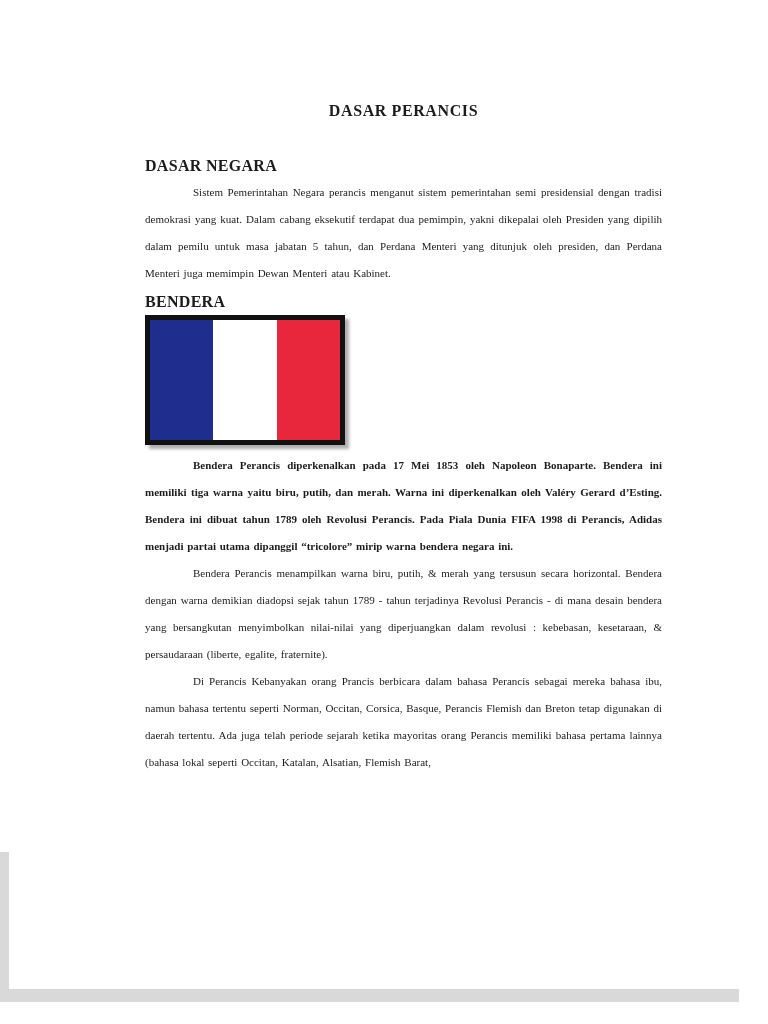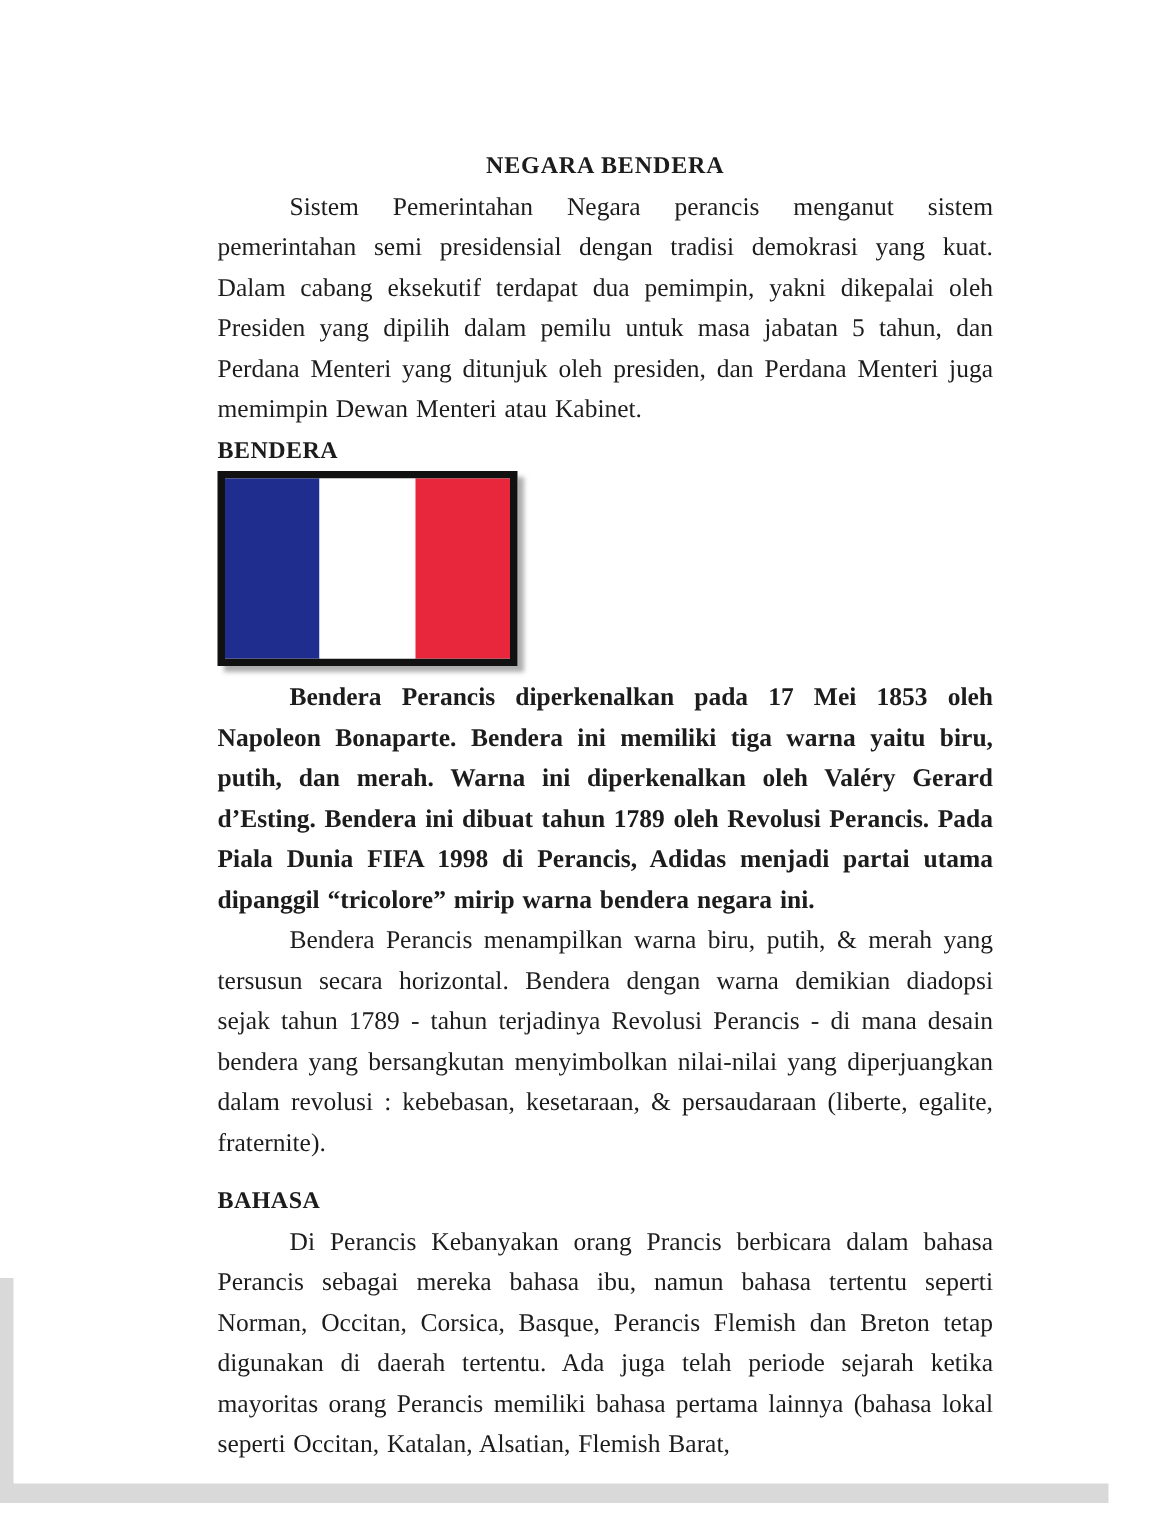--- a/index.html
+++ b/index.html
@@ -30,21 +30,21 @@
   .heading {
     font-size: 16px;
     font-weight: bold;
     letter-spacing: 0.3px;
     line-height: 27px;
   }
   .h-dasar  { margin-top: 28px; }
   .h-bendera{ margin-top: 1px; }
   .h-bahasa { margin-top: 12px; }
   .para {
-    font-size: 17px;
+    font-size: 11px;
     line-height: 27px;
     text-align: justify;
     word-spacing: 1px;
   }
   .indent { text-indent: 48px; }
   .p-flag { margin-top: 7px; font-weight: bold; }
   .flag {
     margin-top: 0;
     width: 200px;
     height: 130px;
@@ -57,38 +57,38 @@
   .edge { position: absolute; background: #d9d9d9; }
   .edge-left   { left: 0; top: 852px; width: 9px;  height: 150px; }
   .edge-bottom { left: 0; top: 989px; width: 739px; height: 13px; }
 </style>
 </head>
 <body>
 
 <div class="page">
   <div class="content">
 
-    <h1 class="title">NEGARA BENDERA</h1>
+    <h1 class="title">DASAR PERANCIS</h1>
 
+    <h2 class="heading h-dasar">DASAR NEGARA</h2>
 
     <p class="para indent">Sistem Pemerintahan Negara perancis menganut sistem pemerintahan semi presidensial dengan tradisi demokrasi yang kuat. Dalam cabang eksekutif terdapat dua pemimpin, yakni dikepalai oleh Presiden yang dipilih dalam pemilu untuk masa jabatan 5 tahun, dan Perdana Menteri yang ditunjuk oleh presiden, dan Perdana Menteri juga memimpin Dewan Menteri atau Kabinet.</p>
 
     <h2 class="heading h-bendera">BENDERA</h2>
 
     <div class="flag">
       <div class="stripe" style="background: rgb(30, 45, 142);"></div>
       <div class="stripe" style="background: rgb(255, 255, 255);"></div>
       <div class="stripe" style="background: rgb(232, 39, 60);"></div>
     </div>
 
     <p class="para indent p-flag">Bendera Perancis diperkenalkan pada 17 Mei 1853 oleh Napoleon Bonaparte. Bendera ini memiliki tiga warna yaitu biru, putih, dan merah. Warna ini diperkenalkan oleh Valéry Gerard d’Esting. Bendera ini dibuat tahun 1789 oleh Revolusi Perancis. Pada Piala Dunia FIFA 1998 di Perancis, Adidas menjadi partai utama dipanggil “tricolore” mirip warna bendera negara ini.</p>
 
     <p class="para indent">Bendera Perancis menampilkan warna biru, putih, &amp; merah yang tersusun secara horizontal. Bendera dengan warna demikian diadopsi sejak tahun 1789 - tahun terjadinya Revolusi Perancis - di mana desain bendera yang bersangkutan menyimbolkan nilai-nilai yang diperjuangkan dalam revolusi : kebebasan, kesetaraan, &amp; persaudaraan (liberte, egalite, fraternite).</p>
 
-    <h2 class="heading h-bahasa">BAHASA</h2>
 
     <p class="para indent">Di Perancis Kebanyakan orang Prancis berbicara dalam bahasa Perancis sebagai mereka bahasa ibu, namun bahasa tertentu seperti Norman, Occitan, Corsica, Basque, Perancis Flemish dan Breton tetap digunakan di daerah tertentu. Ada juga telah periode sejarah ketika mayoritas orang Perancis memiliki bahasa pertama lainnya (bahasa lokal seperti Occitan, Katalan, Alsatian, Flemish Barat,</p>
 
   </div>
 
   <div class="edge edge-left"></div>
   <div class="edge edge-bottom"></div>
 </div>
 
 </body></html>

